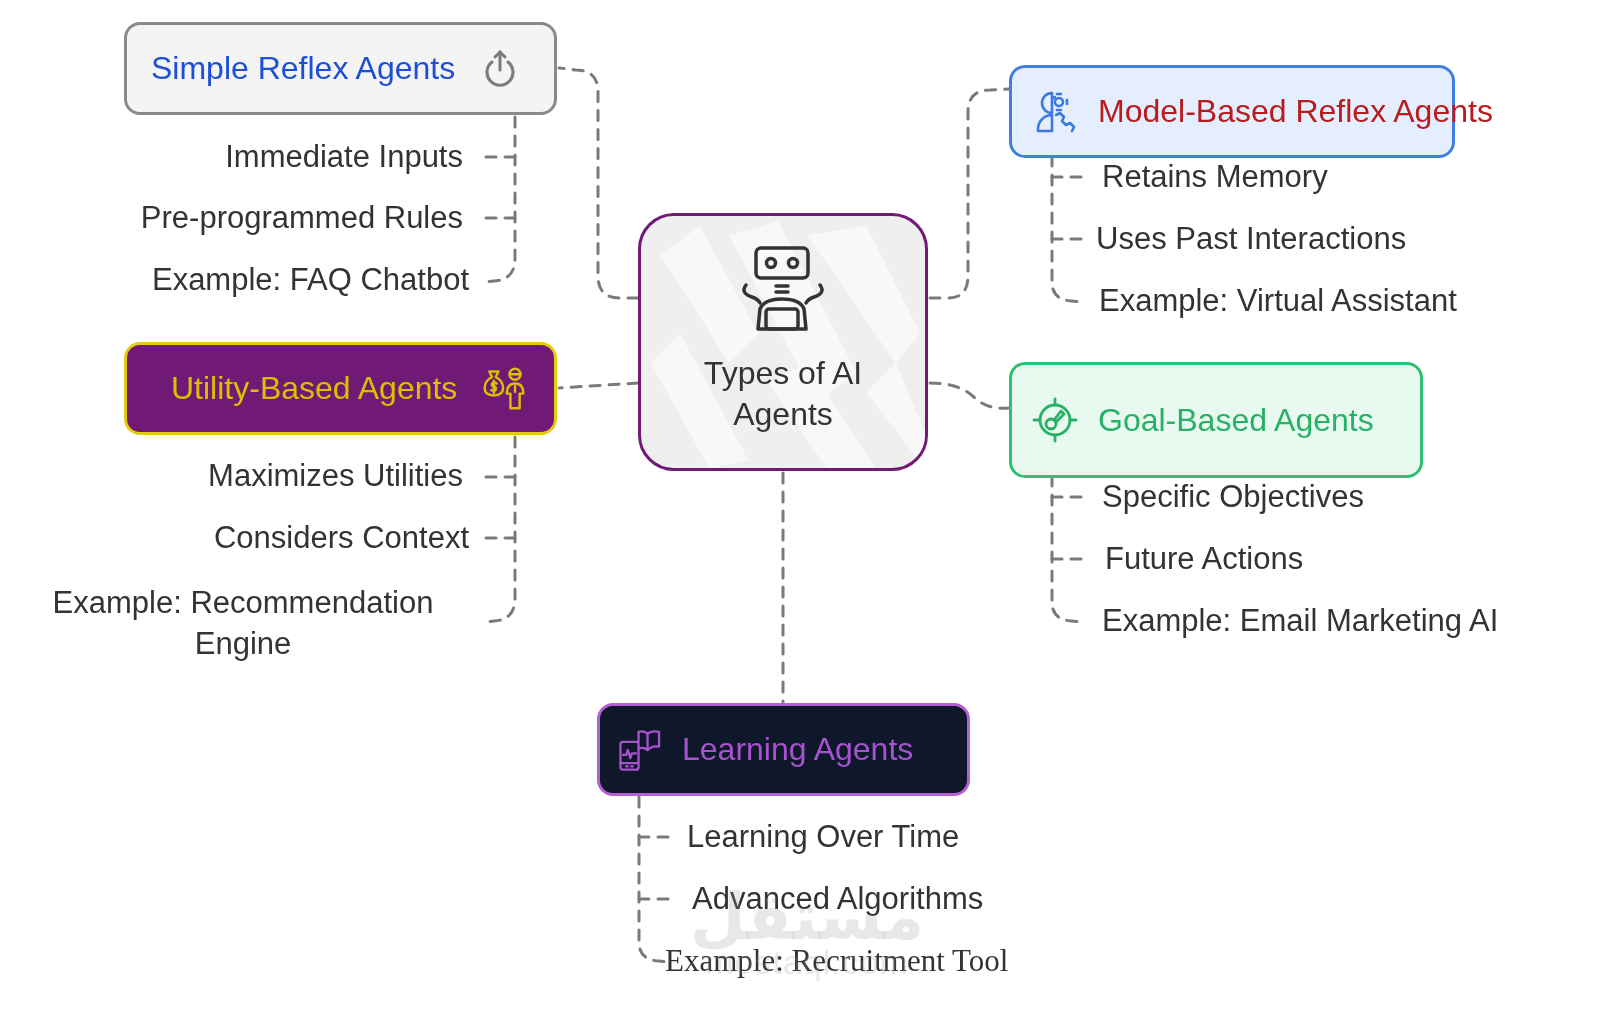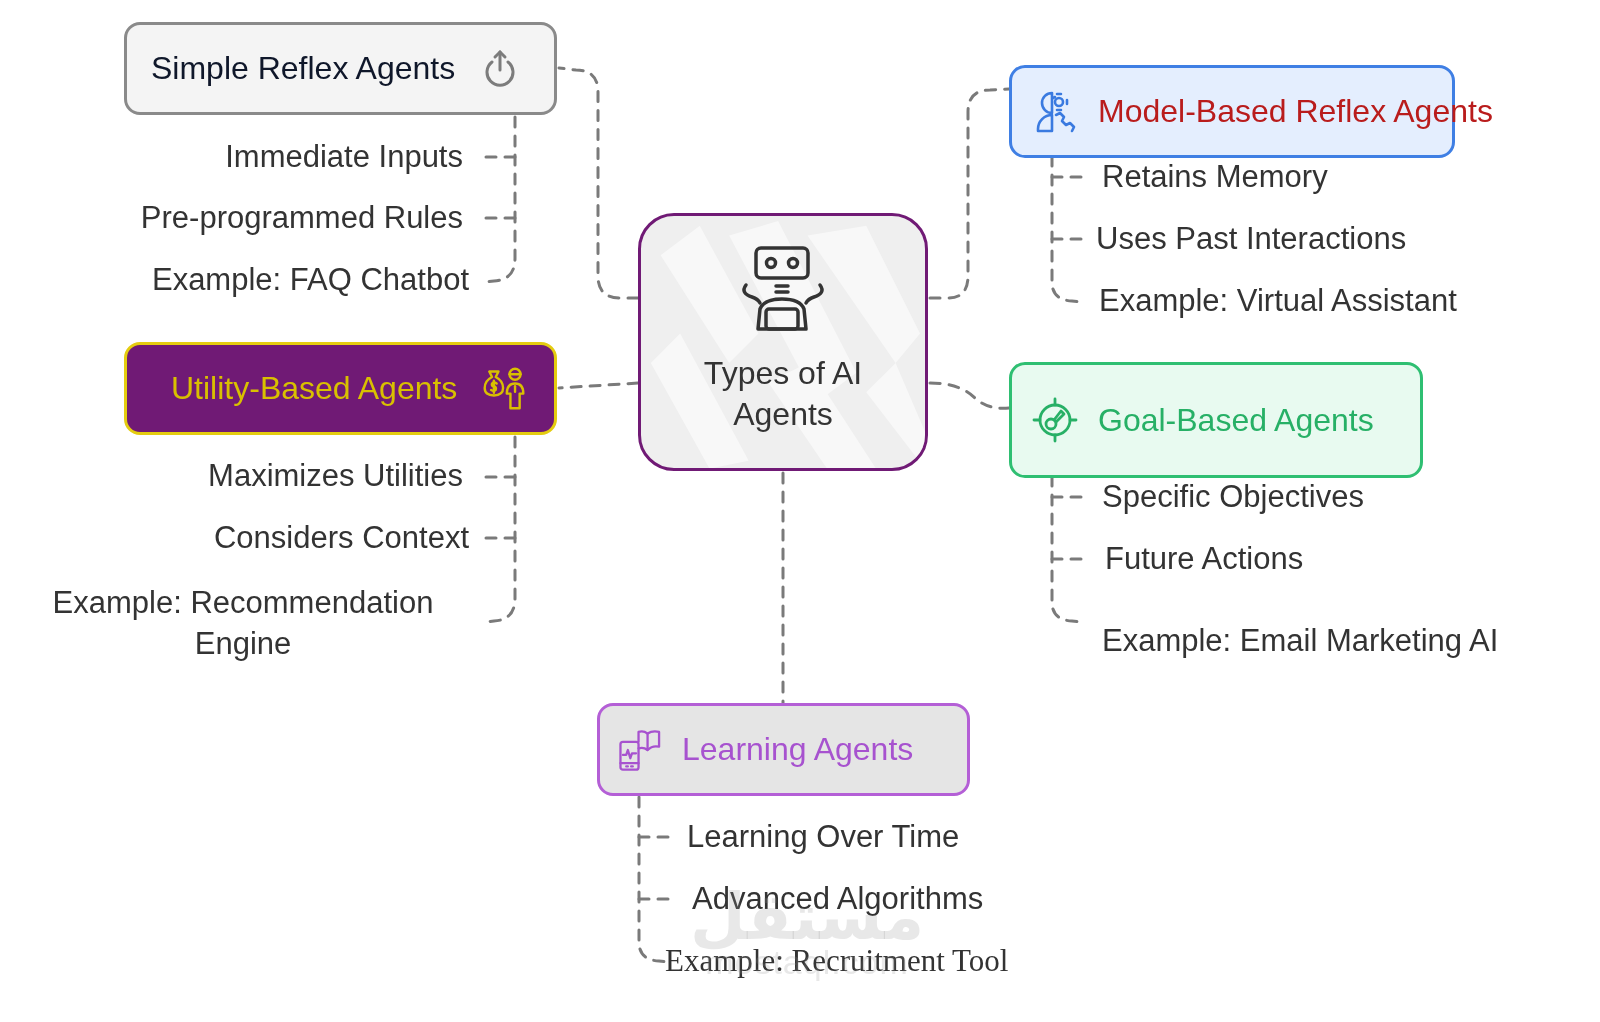--- a/index.html
+++ b/index.html
@@ -6,29 +6,29 @@
   body { width:1600px; height:1022px; position:relative; overflow:hidden;
          font-family:"Liberation Sans", "DejaVu Sans", sans-serif; color:#333333; }
   #connectors { position:absolute; left:0; top:0; width:1600px; height:1022px; pointer-events:none; }
   #connectors path { fill:none; stroke:#7a7a7a; stroke-width:3; stroke-dasharray:10 9; stroke-linecap:round; }
 
   .node { position:absolute; box-sizing:border-box; border-radius:16px; border:3px solid;
           display:flex; align-items:center; font-size:32px; white-space:nowrap; }
   .node .icon { display:inline-flex; width:46px; height:46px; flex:0 0 auto; }
   .node .icon svg { width:46px; height:46px; }
 
-  #node-simple { left:124px; top:22px; width:433px; height:93px; background:#f4f4f4; border-color:#8a8a8a; color:#0f172a; padding-left:24px; }
+  #node-simple { left:124px; top:22px; width:433px; height:93px; background:#f4f4f4; border-color:#8a8a8a; color:#1d4ed8; padding-left:24px; }
   #node-simple .label { margin-right:22px; }
   #node-model { left:1009px; top:43px; width:446px; height:93px; background:#e4eefe; border-color:#3f7fe4; color:#b91c1c; padding-left:22px;margin-top:22px; }
   #node-model .label { margin-left:18px; }
   #node-utility { left:124px; top:342px; width:433px; height:93px; background:#701a75; border-color:#e4cc10; color:#d9c000; padding-left:44px; }
   #node-utility .label { margin-right:24px; }
   #node-goal { left:1009px; top:362px; width:414px; height:116px; background:#e8faf0; border-color:#2fbf72; color:#27b066; padding-left:20px; }
   #node-goal .label { margin-left:20px; }
-  #node-learning { left:597px; top:703px; width:373px; height:93px; background:#e5e5e5; border-color:#b45fd6; color:#a752cf; padding-left:18px; }
+  #node-learning { left:597px; top:703px; width:373px; height:93px; background:#0f172a; border-color:#b45fd6; color:#a752cf; padding-left:18px; }
   #node-learning .label { margin-left:18px; }
 
   #node-center { position:absolute; left:638px; top:213px; width:290px; height:258px; box-sizing:border-box;
                  border:3px solid #701a75; border-radius:36px; background:#efefef; overflow:hidden;
                  display:flex; flex-direction:column; align-items:center; justify-content:center; }
   #node-center .hatch { position:absolute; inset:0; }
   #node-center .robot { position:relative; width:90px; height:90px; margin-top:-4px; }
   #node-center .title { position:relative; font-size:32px; line-height:41px; text-align:center; color:#333333; margin-top:18px; white-space:pre-line; }
 
   .leaf { position:absolute; font-size:31px; color:#333333; white-space:nowrap; line-height:36px; }
@@ -154,21 +154,21 @@
       <line x1="2" y1="23" x2="8" y2="23"></line>
       <line x1="38" y1="23" x2="44" y2="23"></line>
       <circle cx="19" cy="27" r="5"></circle>
       <path d="M22 23 L29 14 L32 17 L24 25"></path>
     </svg>
   </span>
   <span class="label">Goal-Based Agents</span>
 </div>
 <div class="leaf" style="left:1102px; top:479px;">Specific Objectives</div>
 <div class="leaf" style="left:1105px; top:541px;">Future Actions</div>
-<div class="leaf" style="left:1102px; top:603px;margin-top:20px;">Example: Email Marketing AI</div>
+<div class="leaf" style="left:1102px; top:603px;">Example: Email Marketing AI</div>
 
 <div class="node" id="node-learning">
   <span class="icon">
     <svg viewBox="0 0 56 56" width="56" height="56" fill="none" stroke="#a752cf" stroke-width="2.8" stroke-linecap="round" stroke-linejoin="round">
       <rect x="3" y="18" width="22" height="34" rx="3"></rect>
       <line x1="3" y1="44" x2="25" y2="44"></line>
       <line x1="10" y1="48" x2="12" y2="48"></line>
       <line x1="16" y1="48" x2="18" y2="48"></line>
       <path d="M6 34 L10 34 L12 28 L15 38 L17 32 L22 32"></path>
       <path d="M25 18 L25 6 Q31 4 36 8 L36 28 Q31 24 25 26"></path>

